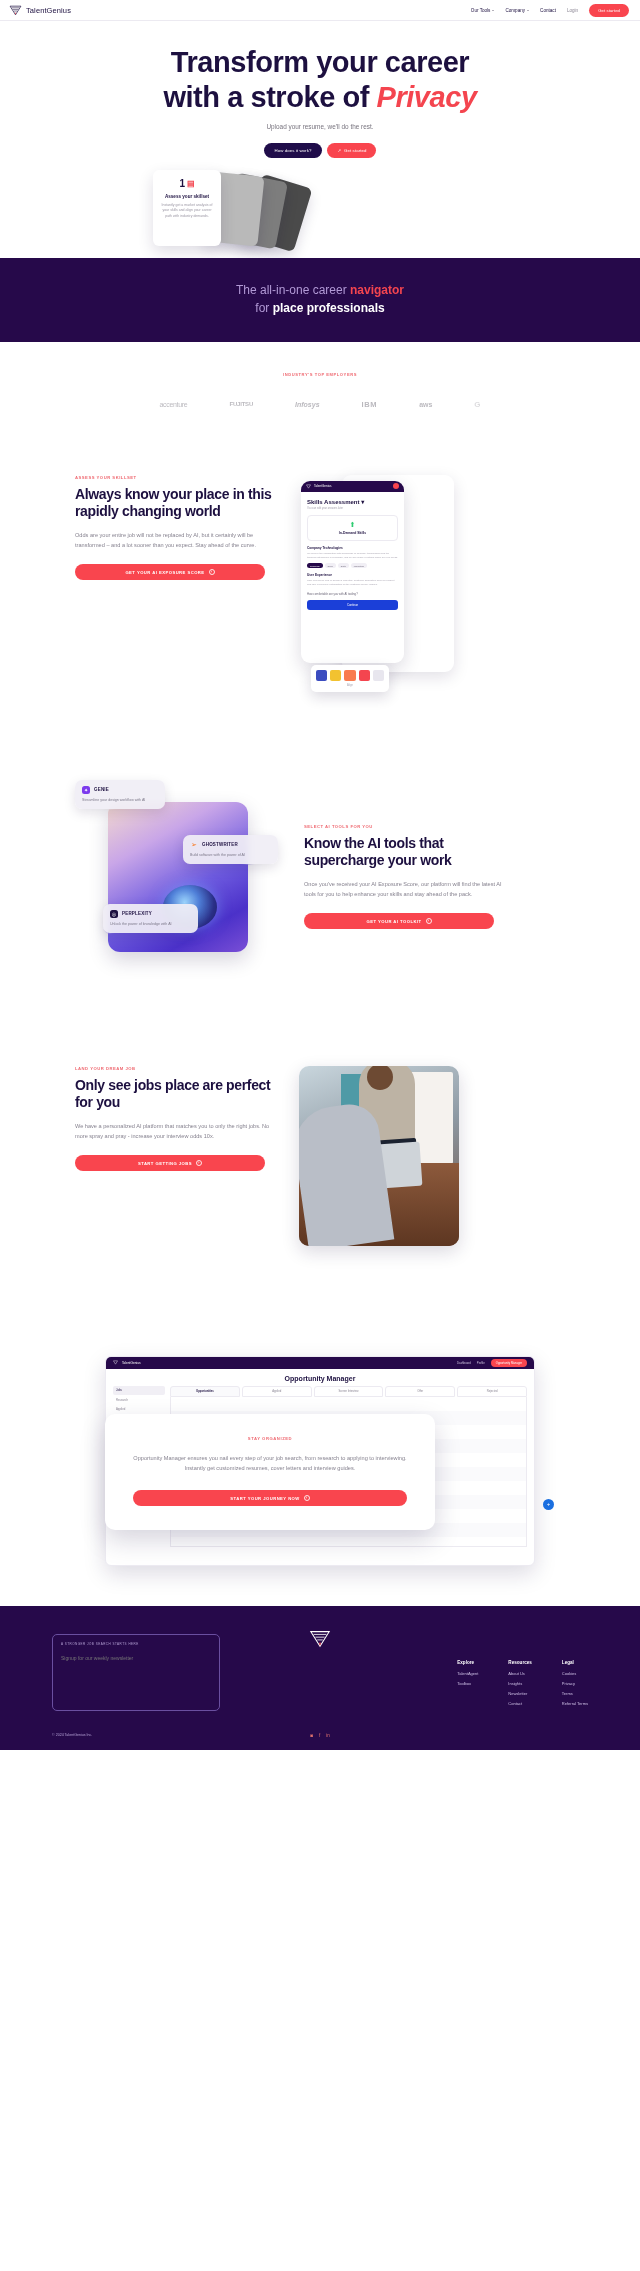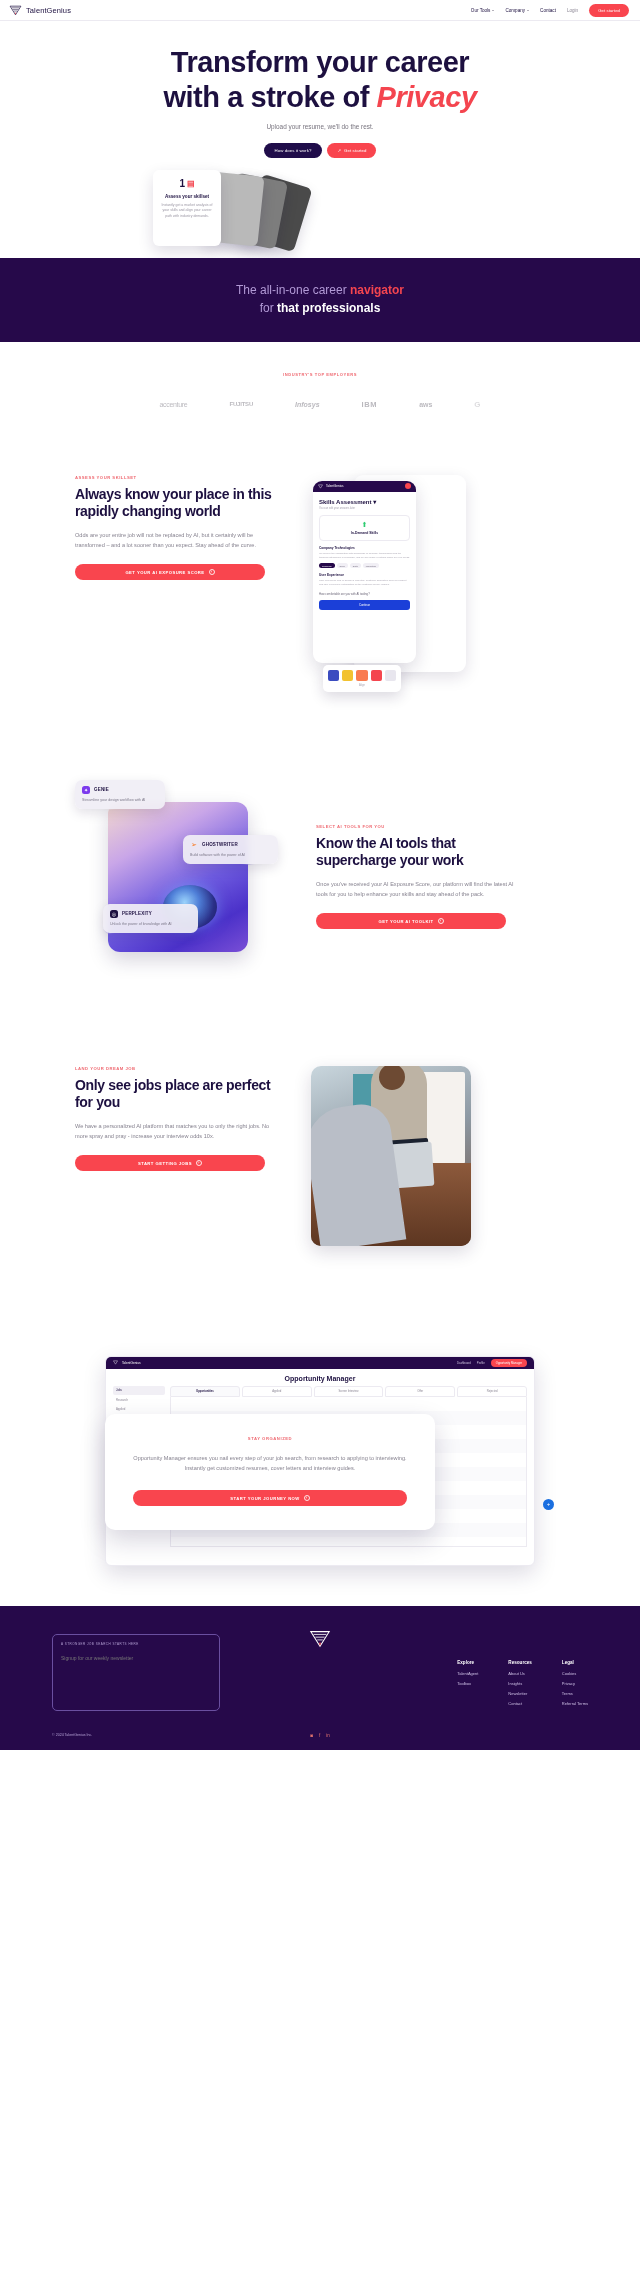--- a/index.html
+++ b/index.html
@@ -80,21 +80,21 @@
   .logos { margin-top: 23px; display:flex; align-items:center; justify-content:center; gap:42px; opacity:.38; }
   .logo { font-size: 7px; color:#4b4755; white-space:nowrap; }
   .logo.acc { font-weight:400; letter-spacing:-.3px; position:relative; }
   .logo.fuj { font-size:6px; font-weight:600; letter-spacing:-.2px; }
   .logo.inf { font-size:7px; font-style:italic; font-weight:600; }
   .logo.ibm { font-size:7.5px; font-weight:800; letter-spacing:.6px; }
   .logo.aws { font-size:7px; font-weight:700; }
   .logo.g   { font-size:8px; font-weight:600; opacity:.5; }
 
   
-  .sec { display:flex; padding: 0 75px; gap: 36px; align-items: flex-start; }
+  .sec { display:flex; padding: 0 75px; gap: 24px; align-items: flex-start; }
   .sec-copy { width: 200px; }
   .sec-eyebrow { font-size: 4.2px; letter-spacing:.5px; font-weight:700; color:#ef6a72; text-transform: uppercase; }
   .sec h3 { margin-top:6px; font-size:14px; line-height:1.25; font-weight:600; letter-spacing:-.35px; color:#1d1040; }
   .sec p { margin-top:9px; font-size:5.6px; line-height:1.85; color:#86828f; }
   .sec-btn {
     margin-top:14px; background:#f9454e; color:#fff; border:none; border-radius:999px;
     width: 190px; height: 16px; font-size:4.2px; letter-spacing:.45px; font-weight:600;
     display:flex; align-items:center; justify-content:center; gap:4px;
   }
   .arrow-circ { width:6px; height:6px; border-radius:50%; border:.7px solid rgba(255,255,255,.85); display:inline-flex; align-items:center; justify-content:center; font-size:3.6px; }
@@ -275,21 +275,21 @@
         </div>
         <div class="sc-title">Assess your skillset</div>
         <div class="sc-desc">Instantly get a market analysis of your skills and align your career path with industry demands.</div>
       </div>
     </div>
   </section>
 
   <section class="banner">
     <div class="banner-inner">
       <span class="l1">The all-in-one career </span><span class="hl">navigator</span><br>
-      <span class="l2a">for </span><span class="l2b">that professionals</span>
+      <span class="l2a">for </span><span class="l2b">place professionals</span>
     </div>
   </section>
 
   <section class="trust">
     <div class="eyebrow">INDUSTRY'S TOP EMPLOYERS</div>
     <div class="logos">
       <span class="logo acc">accenture</span>
       <span class="logo fuj">FUJITSU</span>
       <span class="logo inf">Infosys</span>
       <span class="logo ibm">IBM</span>

